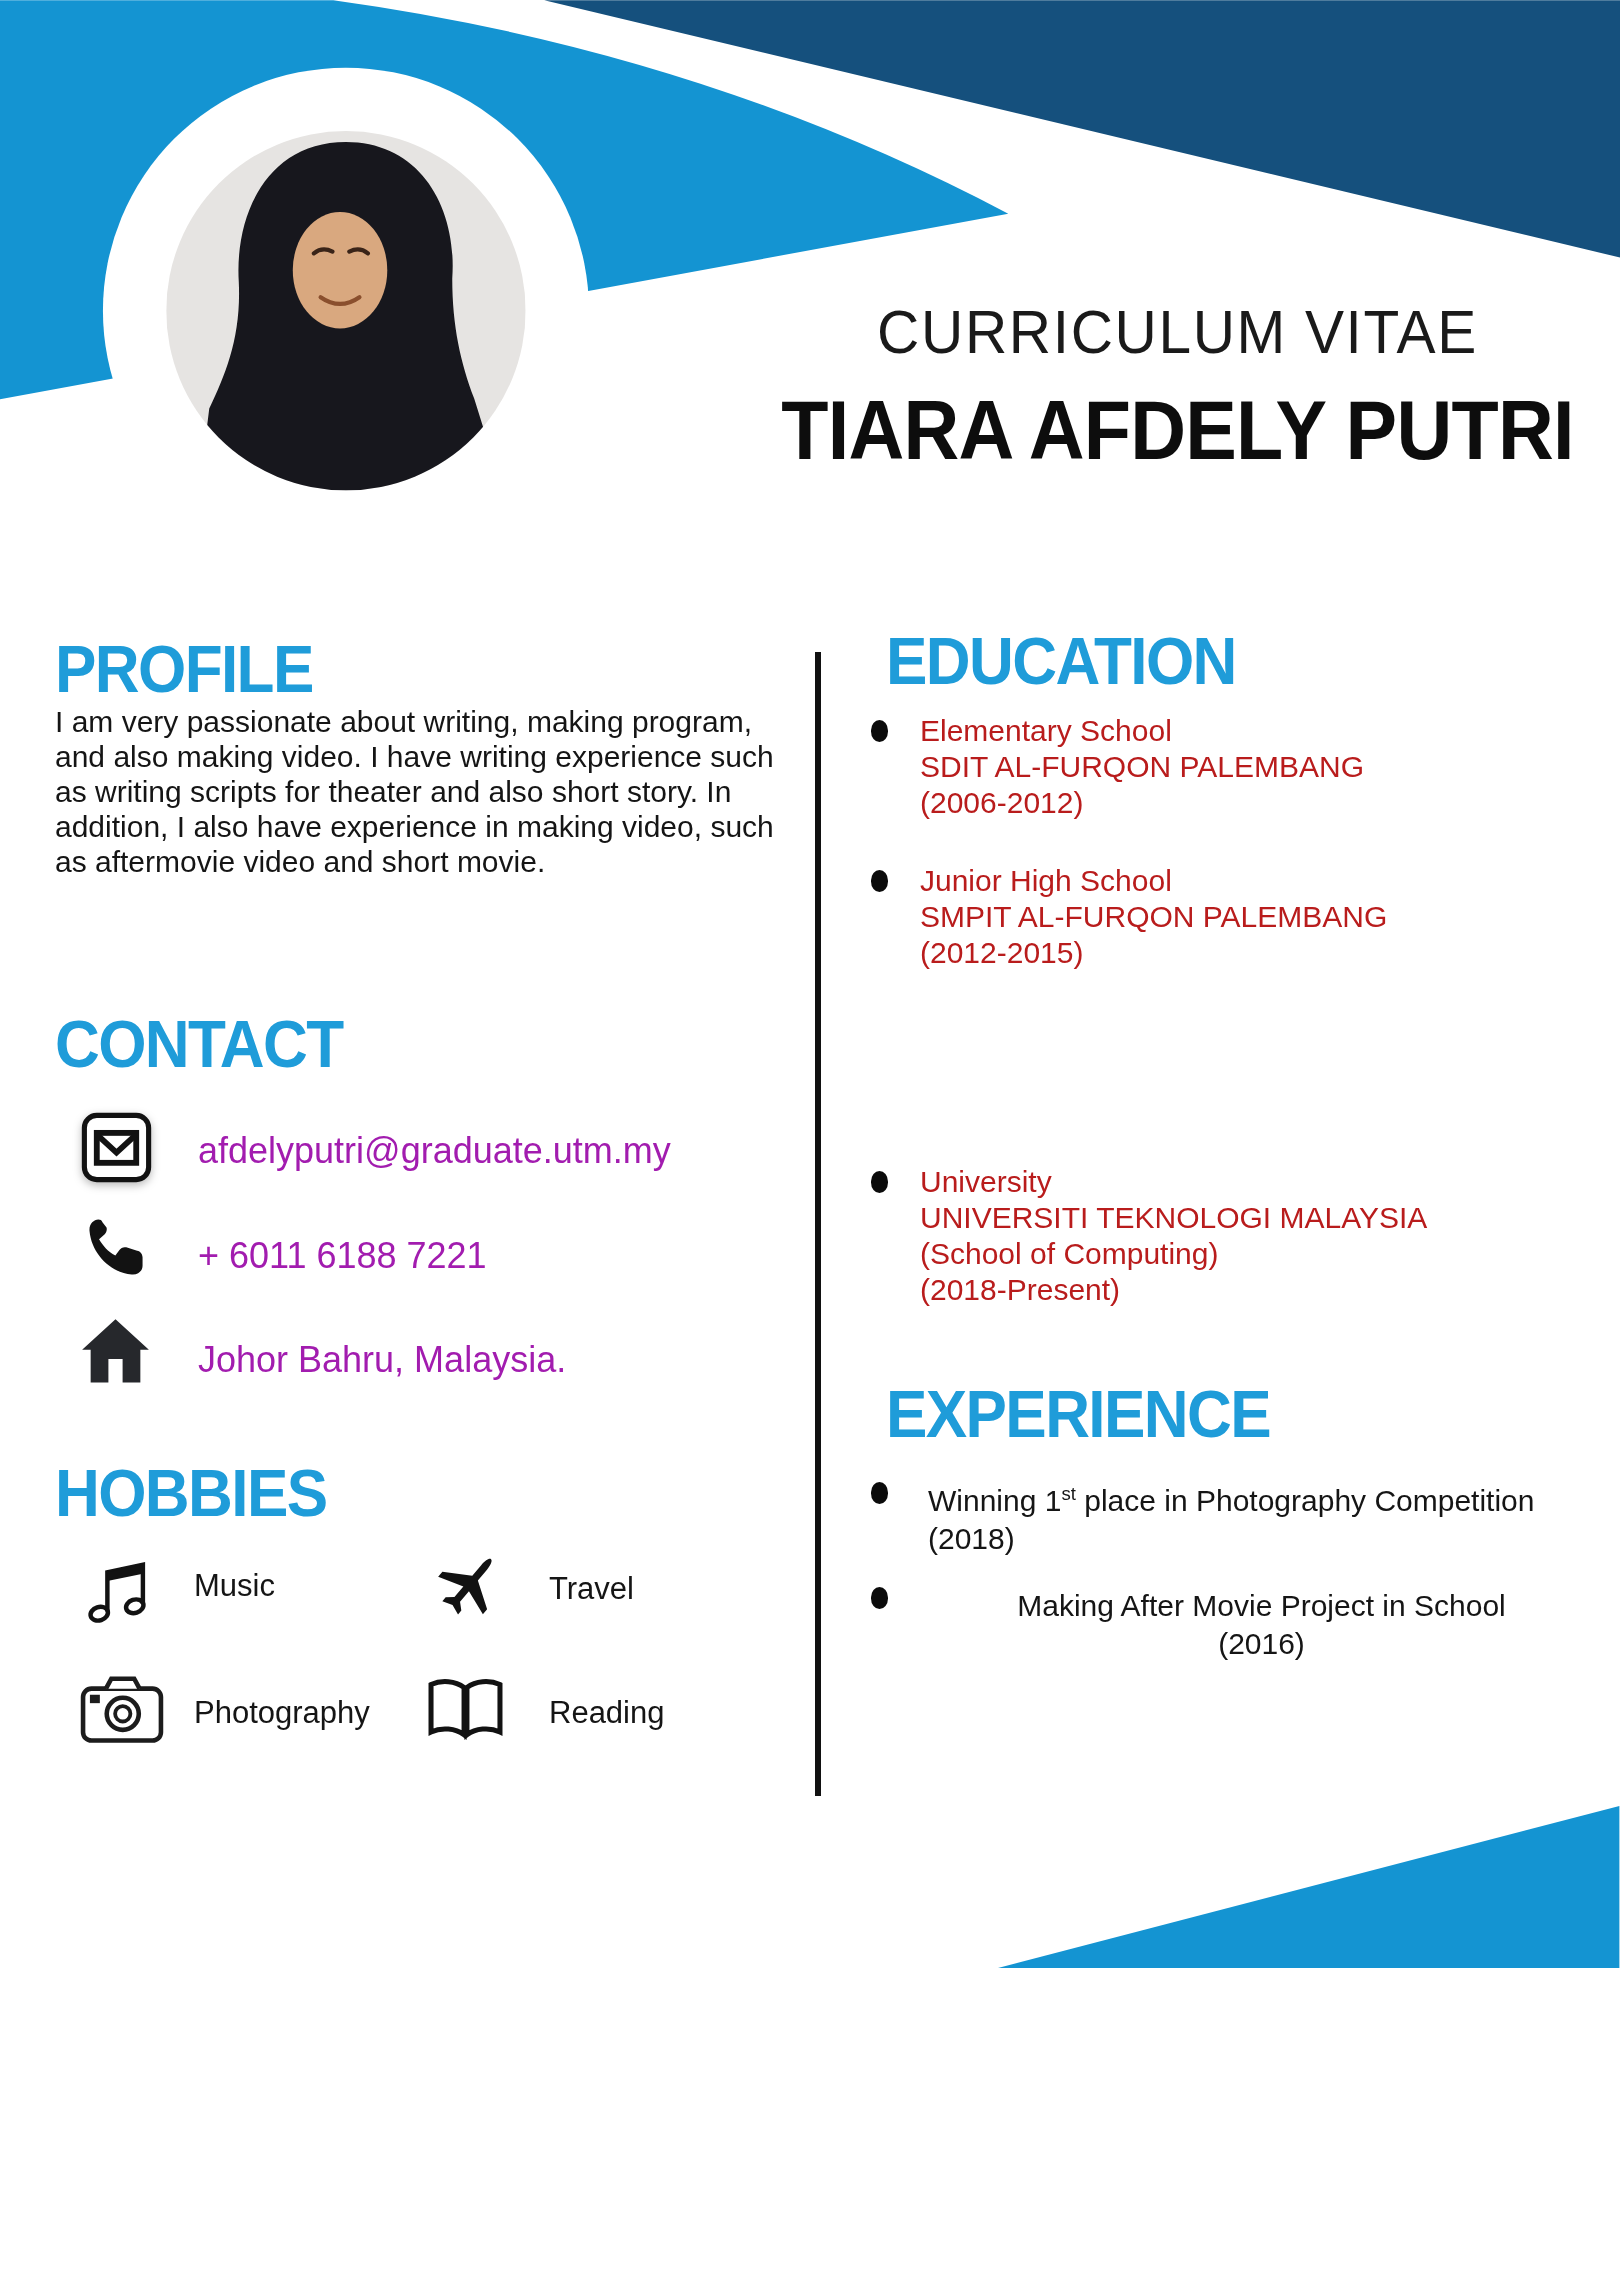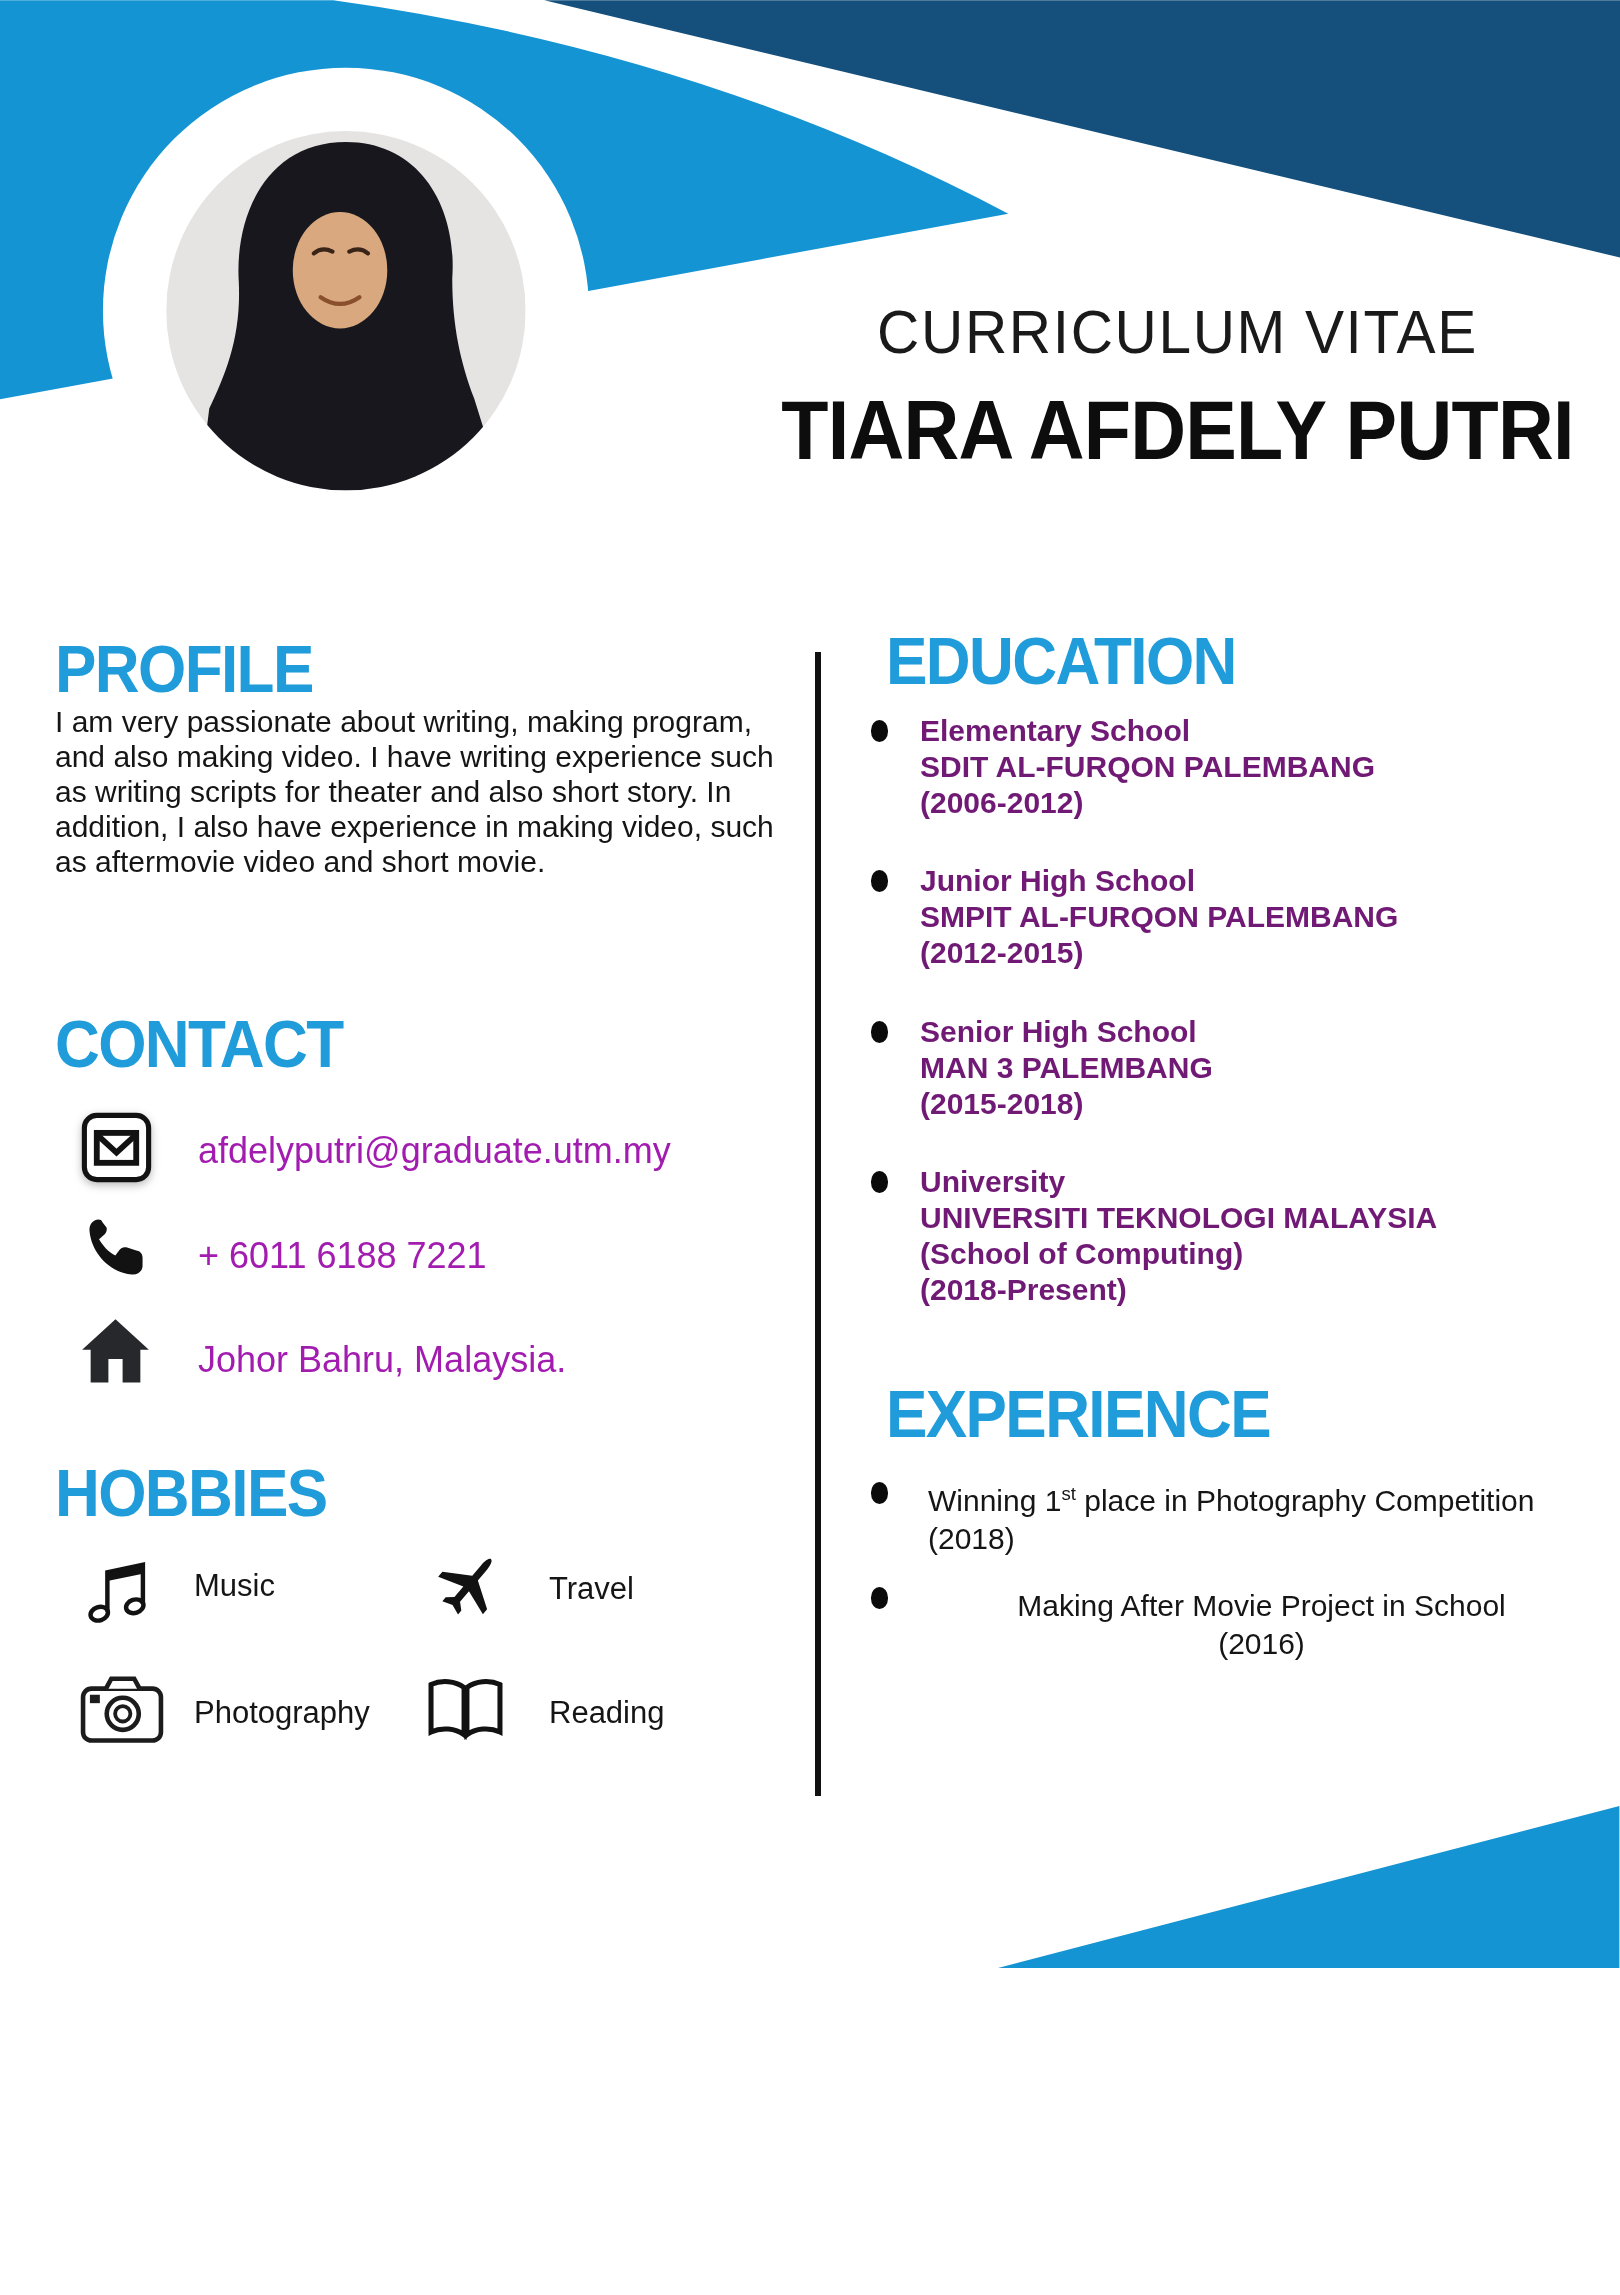--- a/index.html
+++ b/index.html
@@ -67,21 +67,21 @@
   }
 
   
   .edu-item,.exp-item{position:absolute;left:869px;width:726px;}
   .bullet{
     position:absolute;left:1.7px;top:6.8px;width:17.7px;height:22px;
     background:#0b0b0b;border-radius:50%;
   }
   .edu-lines{margin-left:51px;}
   .edu-lines > div{
-    font-size:30px;font-weight:700;line-height:36px;color:#701a75;
+    font-size:30px;font-weight:400;line-height:36px;color:#b91c1c;
     white-space:nowrap;
   }
   .exp-lines{margin-left:59px;}
   .exp-lines > div{
     font-size:30px;font-weight:400;line-height:38px;color:#151515;
   }
   .exp-lines sup{font-size:18.6px;text-align:center;}
 </style>
 </head>
 <body>
@@ -193,28 +193,20 @@
 
   <div class="edu-item" style="top:863px;">
     <span class="bullet"></span>
     <div class="edu-lines">
       <div>Junior High School</div>
       <div>SMPIT AL-FURQON PALEMBANG</div>
       <div>(2012-2015)</div>
     </div>
   </div>
 
-  <div class="edu-item" style="top:1014px;">
-    <span class="bullet"></span>
-    <div class="edu-lines">
-      <div>Senior High School</div>
-      <div>MAN 3 PALEMBANG</div>
-      <div>(2015-2018)</div>
-    </div>
-  </div>
 
   <div class="edu-item" style="top:1164px;">
     <span class="bullet"></span>
     <div class="edu-lines">
       <div>University</div>
       <div>UNIVERSITI TEKNOLOGI MALAYSIA</div>
       <div>(School of Computing)</div>
       <div>(2018-Present)</div>
     </div>
   </div>

